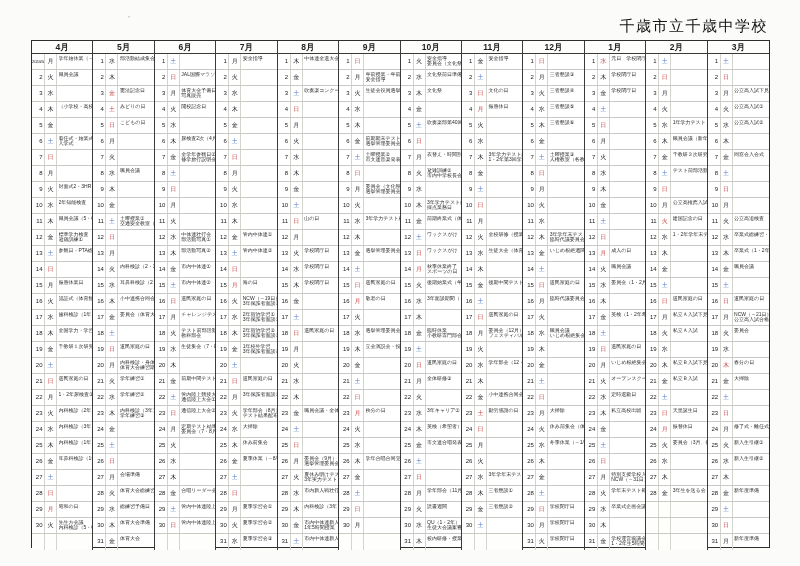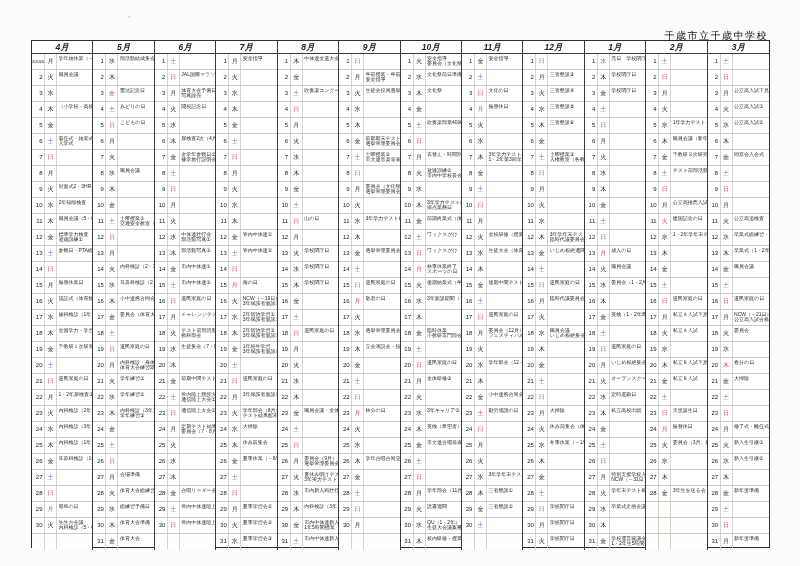--- a/index.html
+++ b/index.html
@@ -4,38 +4,37 @@
 <style>
   html,body{margin:0;padding:0;}
   body{
     width:800px;height:566px;position:relative;overflow:hidden;
     background:#fbfbf9;
     font-family:"Liberation Sans","DejaVu Sans",sans-serif;
     color:#1c1c1c;
   }
   .stray{position:absolute;left:126px;top:13px;font-size:6px;color:#555;}
   .title{
-    position:absolute;top:29px;right:32px;
-    font-size:10px;letter-spacing:1.5px;color:#111;
+    position:absolute;top:17px;right:32px;
+    font-size:15px;letter-spacing:1.5px;color:#111;
   }
   .calendar{
     position:absolute;left:31px;top:40px;width:739px;height:508px;
     display:grid;grid-template-columns:repeat(12,1fr);
     border:1.2px solid #2e2e2e;background:#fff;box-sizing:border-box;
   }
   .month{
     display:grid;grid-template-rows:13px repeat(31,1fr);
     border-right:1px solid #3a3a3a;box-sizing:border-box;min-width:0;
   }
   .month:last-child{border-right:none;}
   .mh{
     border-bottom:1px solid #3a3a3a;text-align:center;
     font-size:8.5px;line-height:13px;font-weight:bold;color:#222;
     background:#fdfdfc;
-    font-style:italic;
   }
   .cell{
     display:grid;grid-template-columns:13px 12px 1fr;
     border-bottom:1px solid #c9c9c4;box-sizing:border-box;min-width:0;overflow:hidden;
   }
   .cell.empty{background:#fefefd;}
   .cell:last-child{border-bottom:none;}
   .dn{
     font-size:6px;text-align:right;padding-right:1.5px;
     border-right:1px solid #d4d4cf;line-height:15px;color:#222;

